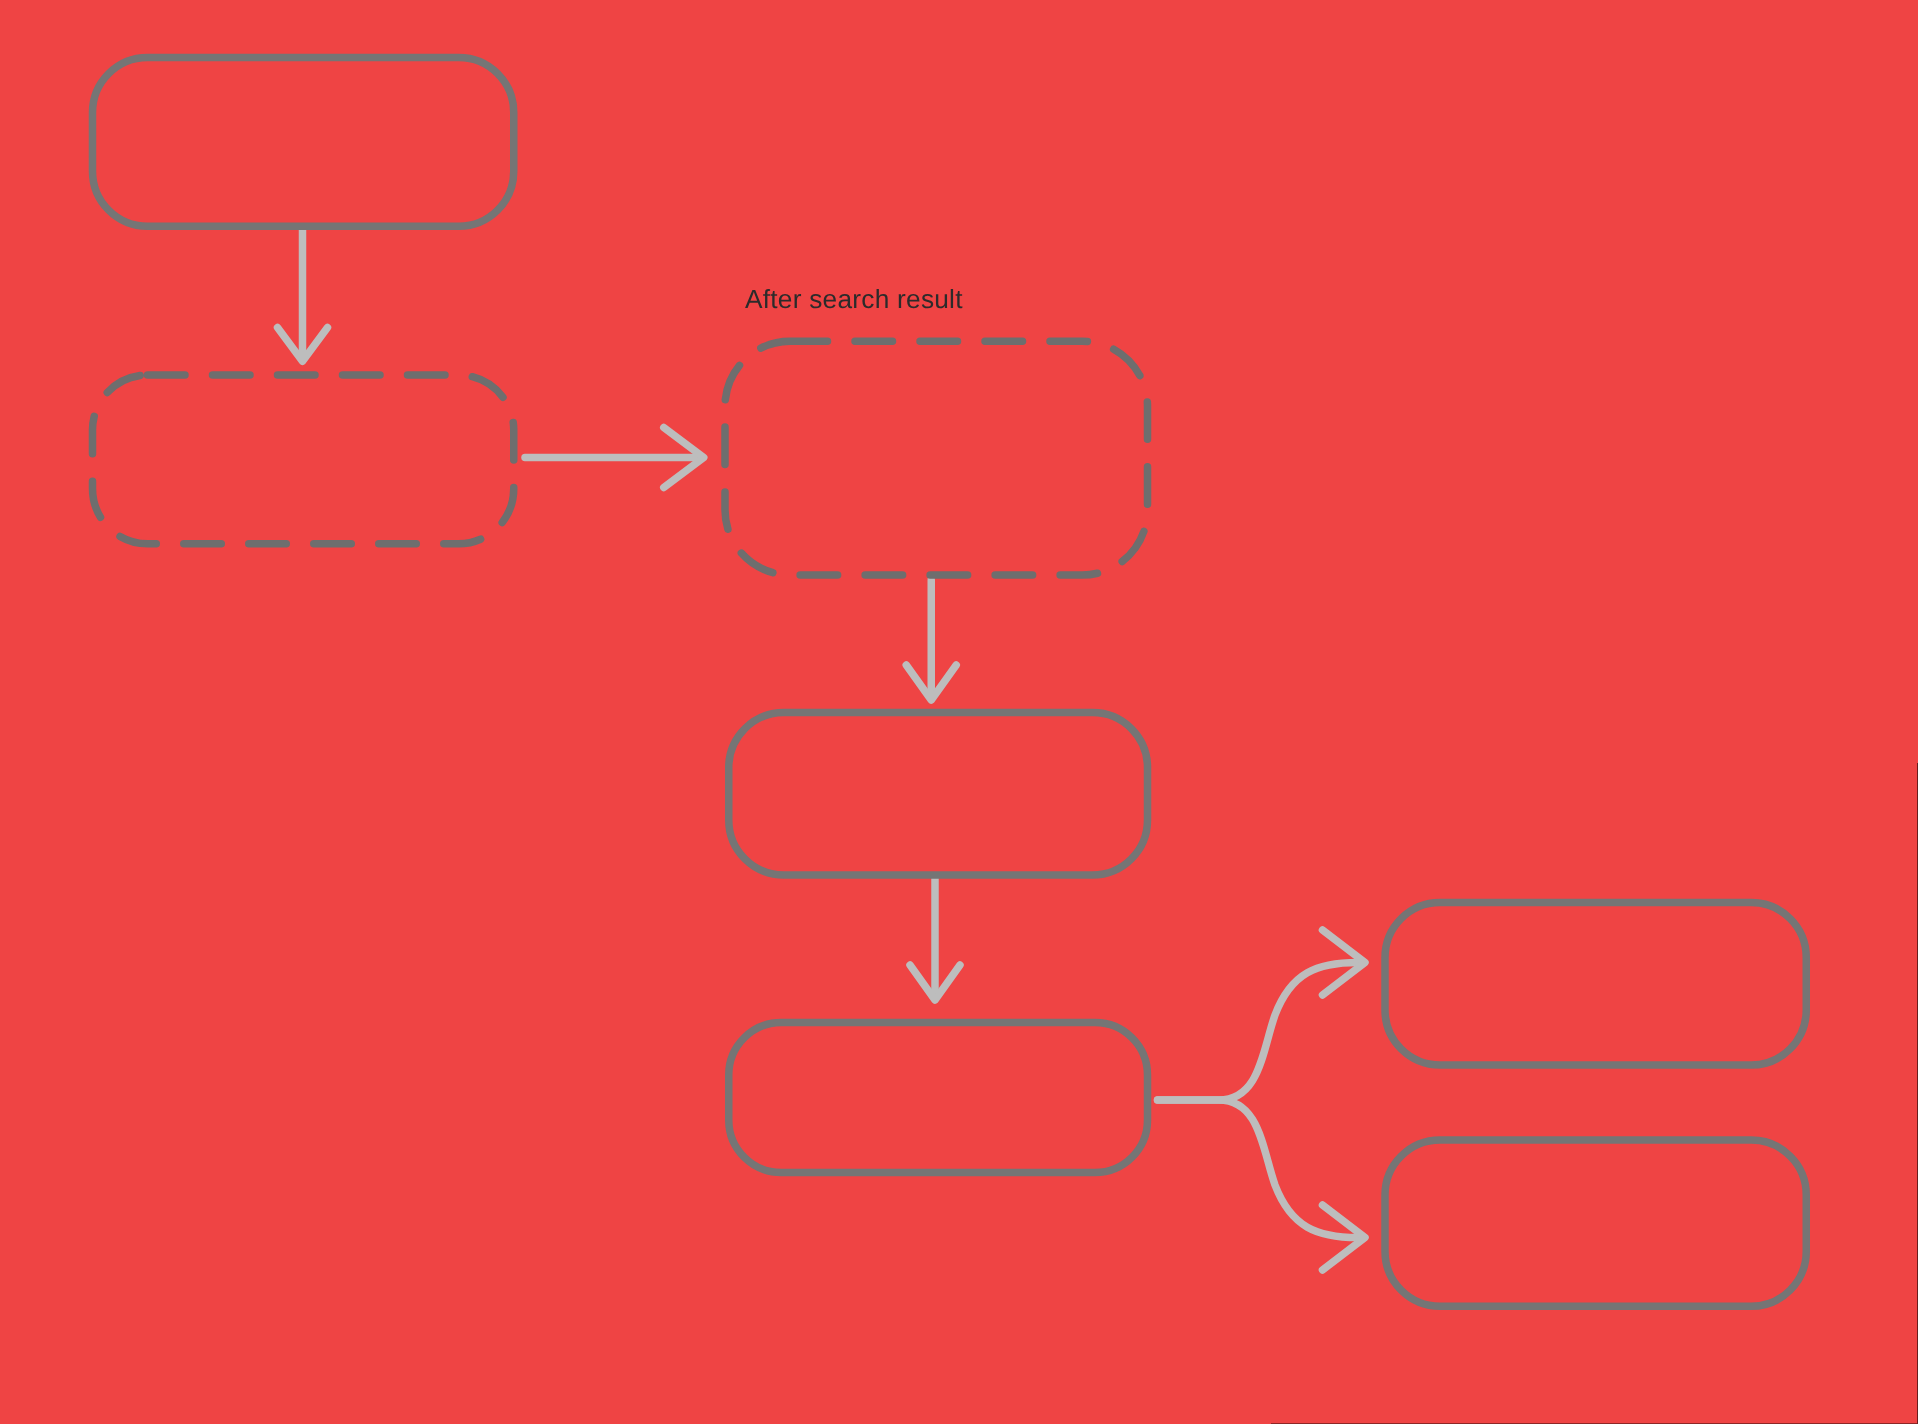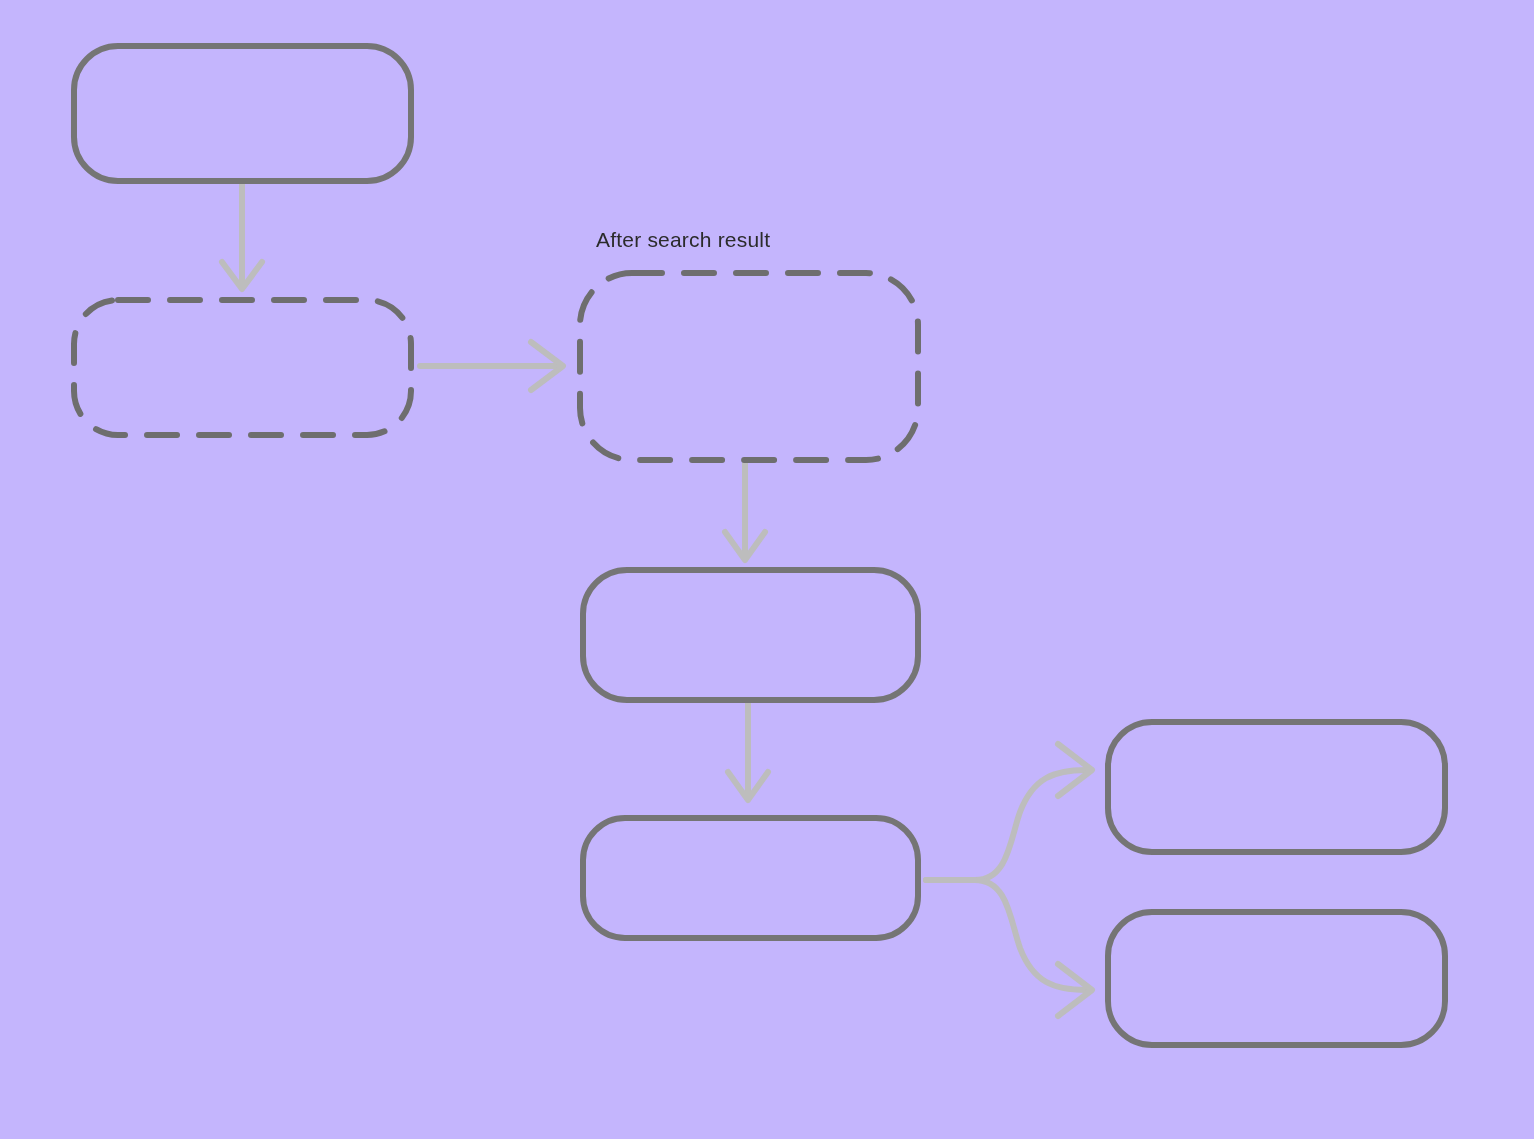--- a/index.html
+++ b/index.html
@@ -53,21 +53,21 @@
     font-family: "Liberation Sans", sans-serif;
     font-size: 20px;
     text-anchor: middle;
     dominant-baseline: middle;
     white-space: pre;
   }
 </style>
 </head>
 <body style="background: rgb(0, 0, 0);">
 
-<div id="canvas" style="background: #c4b5fd;">
+<div id="canvas" style="background: #ef4444;">
   <svg id="diagram-svg" viewBox="0 0 1534 1139" xmlns="http://www.w3.org/2000/svg" shape-rendering="geometricPrecision">
 
     <g>
 
       <g>
         <path class="edge-path" d="M 242 183 L 242 288" stroke="#bdbdbd" stroke-width="6" fill="none"></path>
         <path class="arrow-head" d="M 222 262 L 242 289 L 262 262" stroke="#bdbdbd" stroke-width="6" fill="none"></path>
       </g>
 
       <g>

